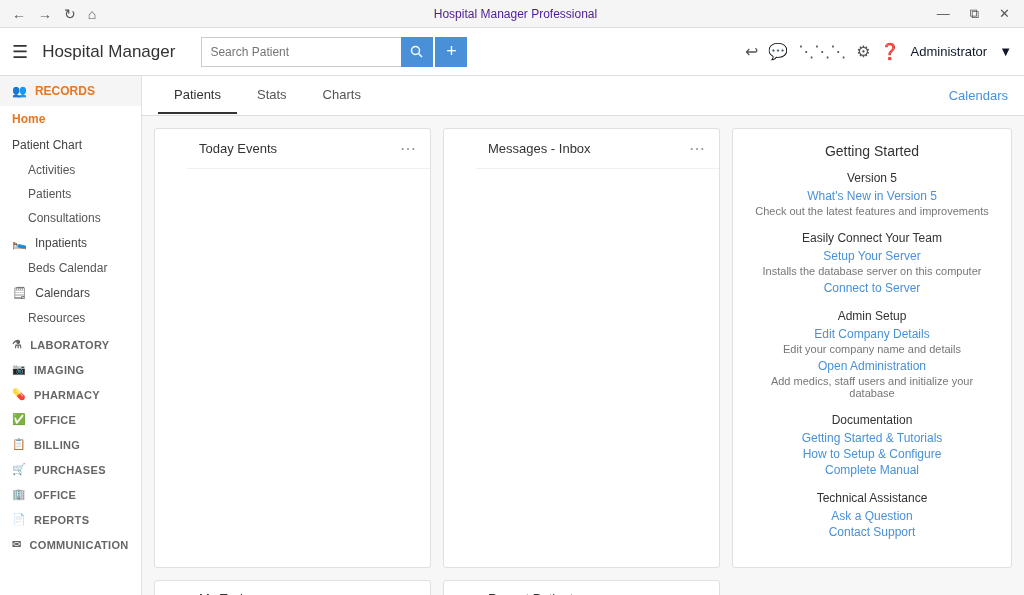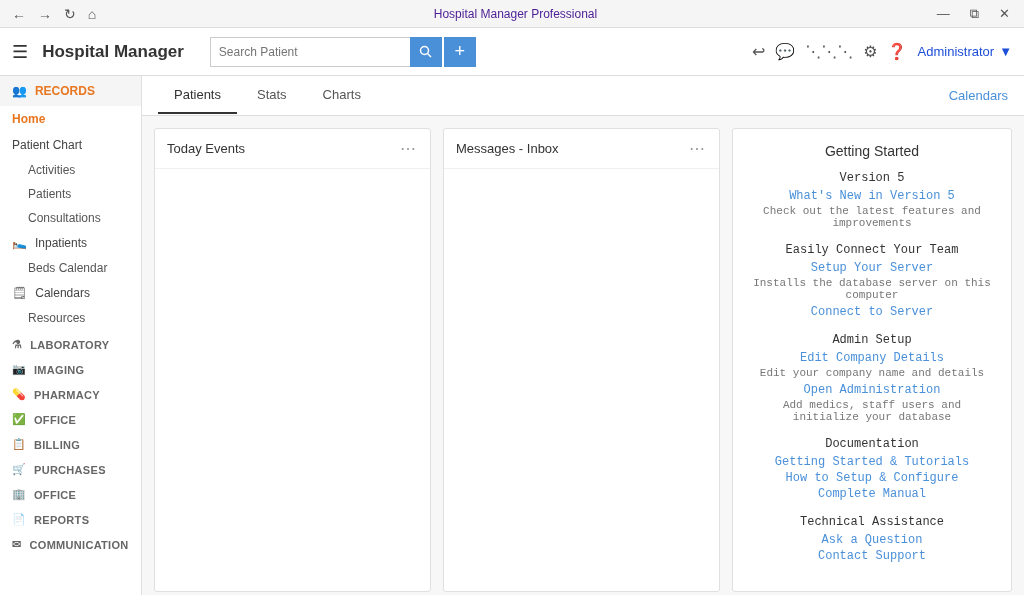--- a/index.html
+++ b/index.html
@@ -26,21 +26,21 @@
     .toolbar {
       height: 48px;
       background: white;
       border-bottom: 1px solid #ddd;
       display: flex;
       align-items: center;
       padding: 0 12px;
       gap: 10px;
     }
     .hamburger { font-size: 18px; cursor: pointer; color: #333; margin-right: 4px; }
-    .app-title { font-size: 17px; font-weight: bold; color: #333; margin-right: 16px; }
+    .app-title { font-size: 17px; font-weight: normal; color: #333; margin-right: 16px; }
     .search-container { display: flex; align-items: center; gap: 0; flex: 0 0 auto; }
     .search-input {
       width: 200px;
       height: 30px;
       border: 1px solid #ccc;
       border-right: none;
       padding: 0 8px;
       font-size: 12px;
       outline: none;
     }
@@ -59,21 +59,21 @@
       background: #4a90d9;
       border: 1px solid #4a90d9;
       color: white;
       font-size: 18px;
       cursor: pointer;
       display: flex; align-items: center; justify-content: center;
       margin-left: 2px;
     }
     .toolbar-right { margin-left: auto; display: flex; align-items: center; gap: 10px; }
     .toolbar-icon { font-size: 16px; color: #555; cursor: pointer; }
-    .user-section { display: flex; align-items: flex-end; gap: 5px; cursor: pointer; color: #1d4ed8; font-size: 13px; }
+    .user-section { display: flex; align-items: flex-end; gap: 12px; cursor: pointer; color: #0f172a; font-size: 13px; }
 
     
     .app-body { display: flex; height: calc(595px - 28px - 48px); }
 
     
     .sidebar {
       width: 142px;
       background: white;
       border-right: 1px solid #e0e0e0;
       overflow-y: auto;
@@ -128,38 +128,39 @@
       border-bottom: 2px solid transparent;
       margin-right: 4px;
     }
     .tab.active { color: #333; border-bottom: 2px solid #333; font-weight: 500; }
     .customize-link { margin-left: auto; color: #4a90d9; cursor: pointer; font-size: 13px; }
 
     .card {
       background: white;
       border: 1px solid #e0e0e0;
       border-radius: 3px;
+      padding-left: 32px;
     }
     .card-header {
       padding: 10px 12px;
       font-size: 13px;
       font-weight: 500;
       color: #333;
       border-bottom: 1px solid #f0f0f0;
       display: flex;
       align-items: center;
       justify-content: space-between;
     }
     .card-dots { color: #999; cursor: pointer; font-size: 16px; letter-spacing: 2px; }
     .card-body { padding: 12px; min-height: 200px; }
 
     
     .getting-started { background: white; border: 1px solid #e0e0e0; border-radius: 3px; padding: 14px; font-size: 12px; text-align: center; }
     .gs-main-title { font-size: 14px; font-weight: 500; color: #333; margin-bottom: 12px; }
-    .gs-section { margin-bottom: 14px; font-family: Liberation Mono, monospace; }
+    .gs-section { margin-bottom: 14px; }
     .gs-section-title { font-size: 12px; font-weight: 500; color: #333; margin-bottom: 4px; }
     .gs-link { color: #4a90d9; cursor: pointer; font-size: 12px; display: block; margin-bottom: 2px; }
     .gs-desc { color: #777; font-size: 11px; margin-bottom: 4px; }
   </style>
 </head>
 <body>
 
 <div class="title-bar">
   <div class="title-bar-left">
     <div class="title-bar-nav">

